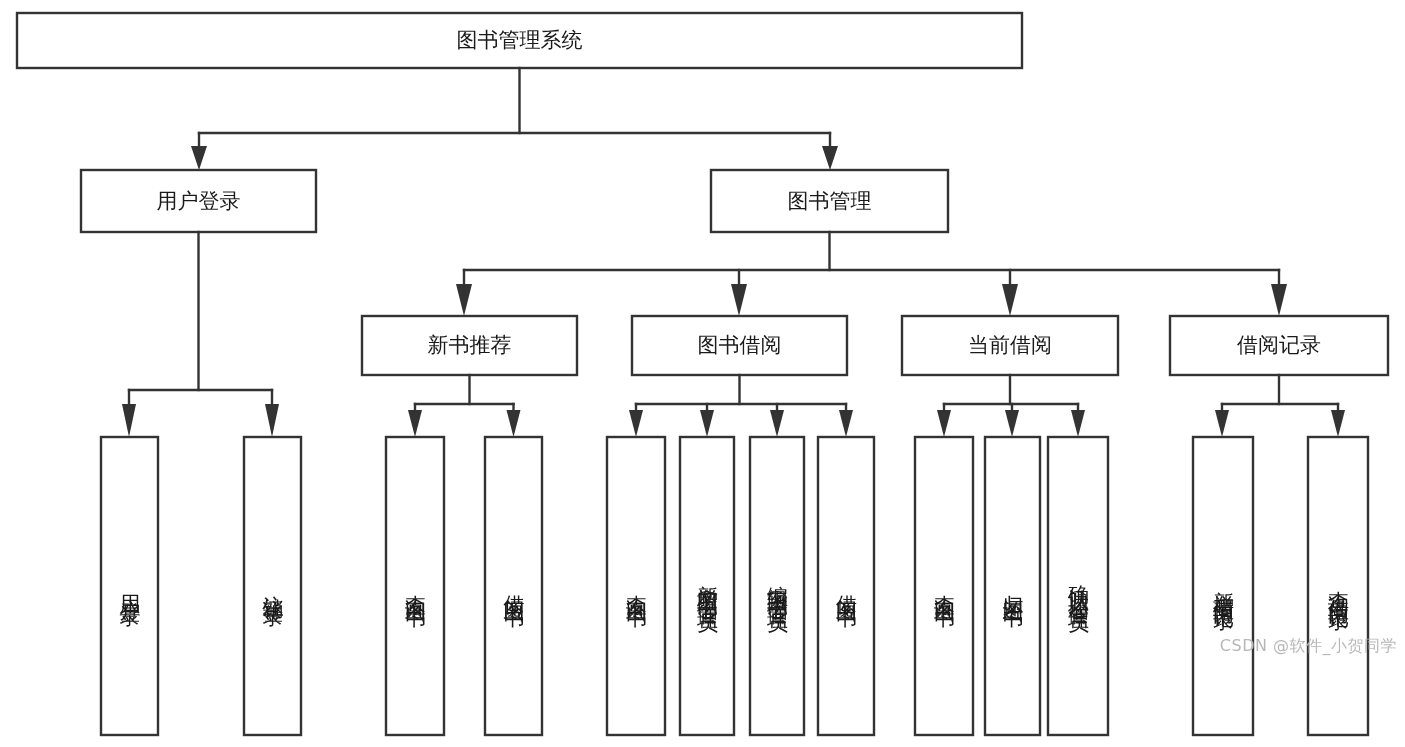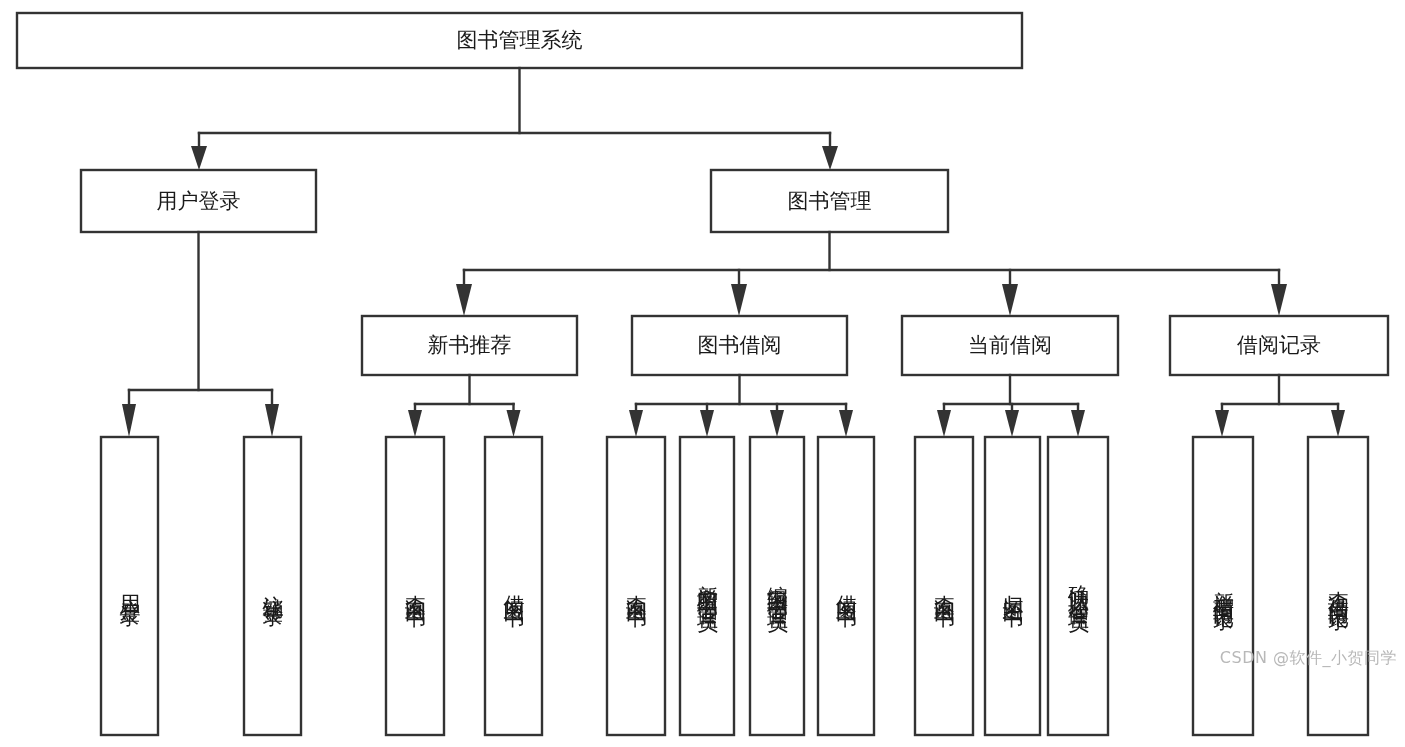--- a/index.html
+++ b/index.html
@@ -60,21 +60,21 @@
     letter-spacing: 4px;
     display: flex;
     align-items: center;
     justify-content: center;
     white-space: nowrap;
     pointer-events: none;
   }
   #watermark {
     position: absolute;
     right: 8px;
-    bottom: 0;
+    bottom: 12px;
     font-family: "DejaVu Sans", "Liberation Sans", sans-serif;
     font-size: 16px;
     color: #b8b8b8;
     letter-spacing: 0.5px;
     white-space: nowrap;
   }
 </style>
 </head>
 <body>
 

